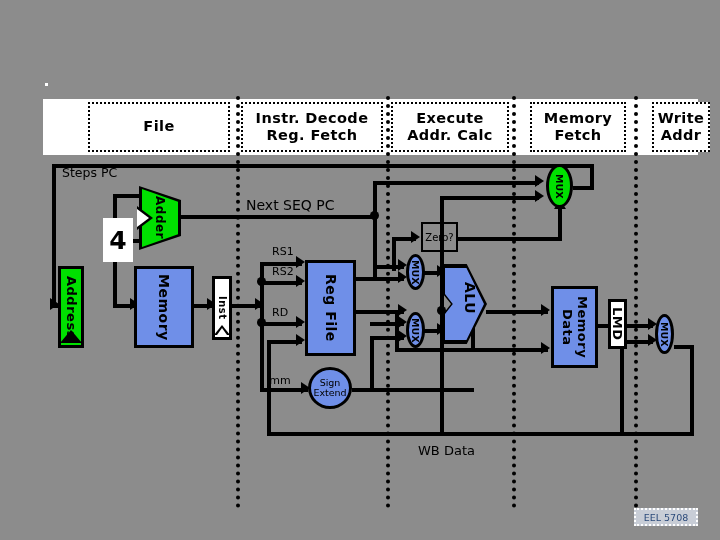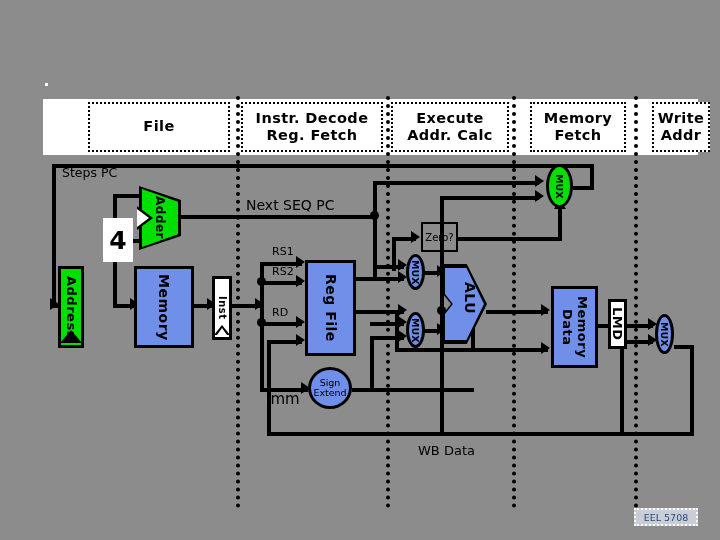--- a/index.html
+++ b/index.html
@@ -433,20 +433,20 @@
 
   <div class="box white" style="left:608px;top:299px;width:19px;height:50px;">
     <span class="vtext" style="font-size:13px;">LMD</span>
   </div>
 
   <div class="label" style="left:62px;top:165px;font-size:12.5px;">Steps PC</div>
   <div class="label" style="left:246px;top:197px;font-size:14px;">Next SEQ PC</div>
   <div class="label" style="left:272px;top:245px;font-size:11px;">RS1</div>
   <div class="label" style="left:272px;top:265px;font-size:11px;">RS2</div>
   <div class="label" style="left:272px;top:306px;font-size:11px;">RD</div>
-  <div class="label" style="left:266px;top:390px;font-size:15px;">Imm</div>
+  <div class="label" style="left:266px;top:374px;font-size:11px;">Imm</div>
   <div class="label" style="left:418px;top:443px;font-size:13px;">WB Data</div>
 
   <div id="footer">
     <span>EEL 5708</span>
   </div>
 
 </div>
 
 </body></html>

